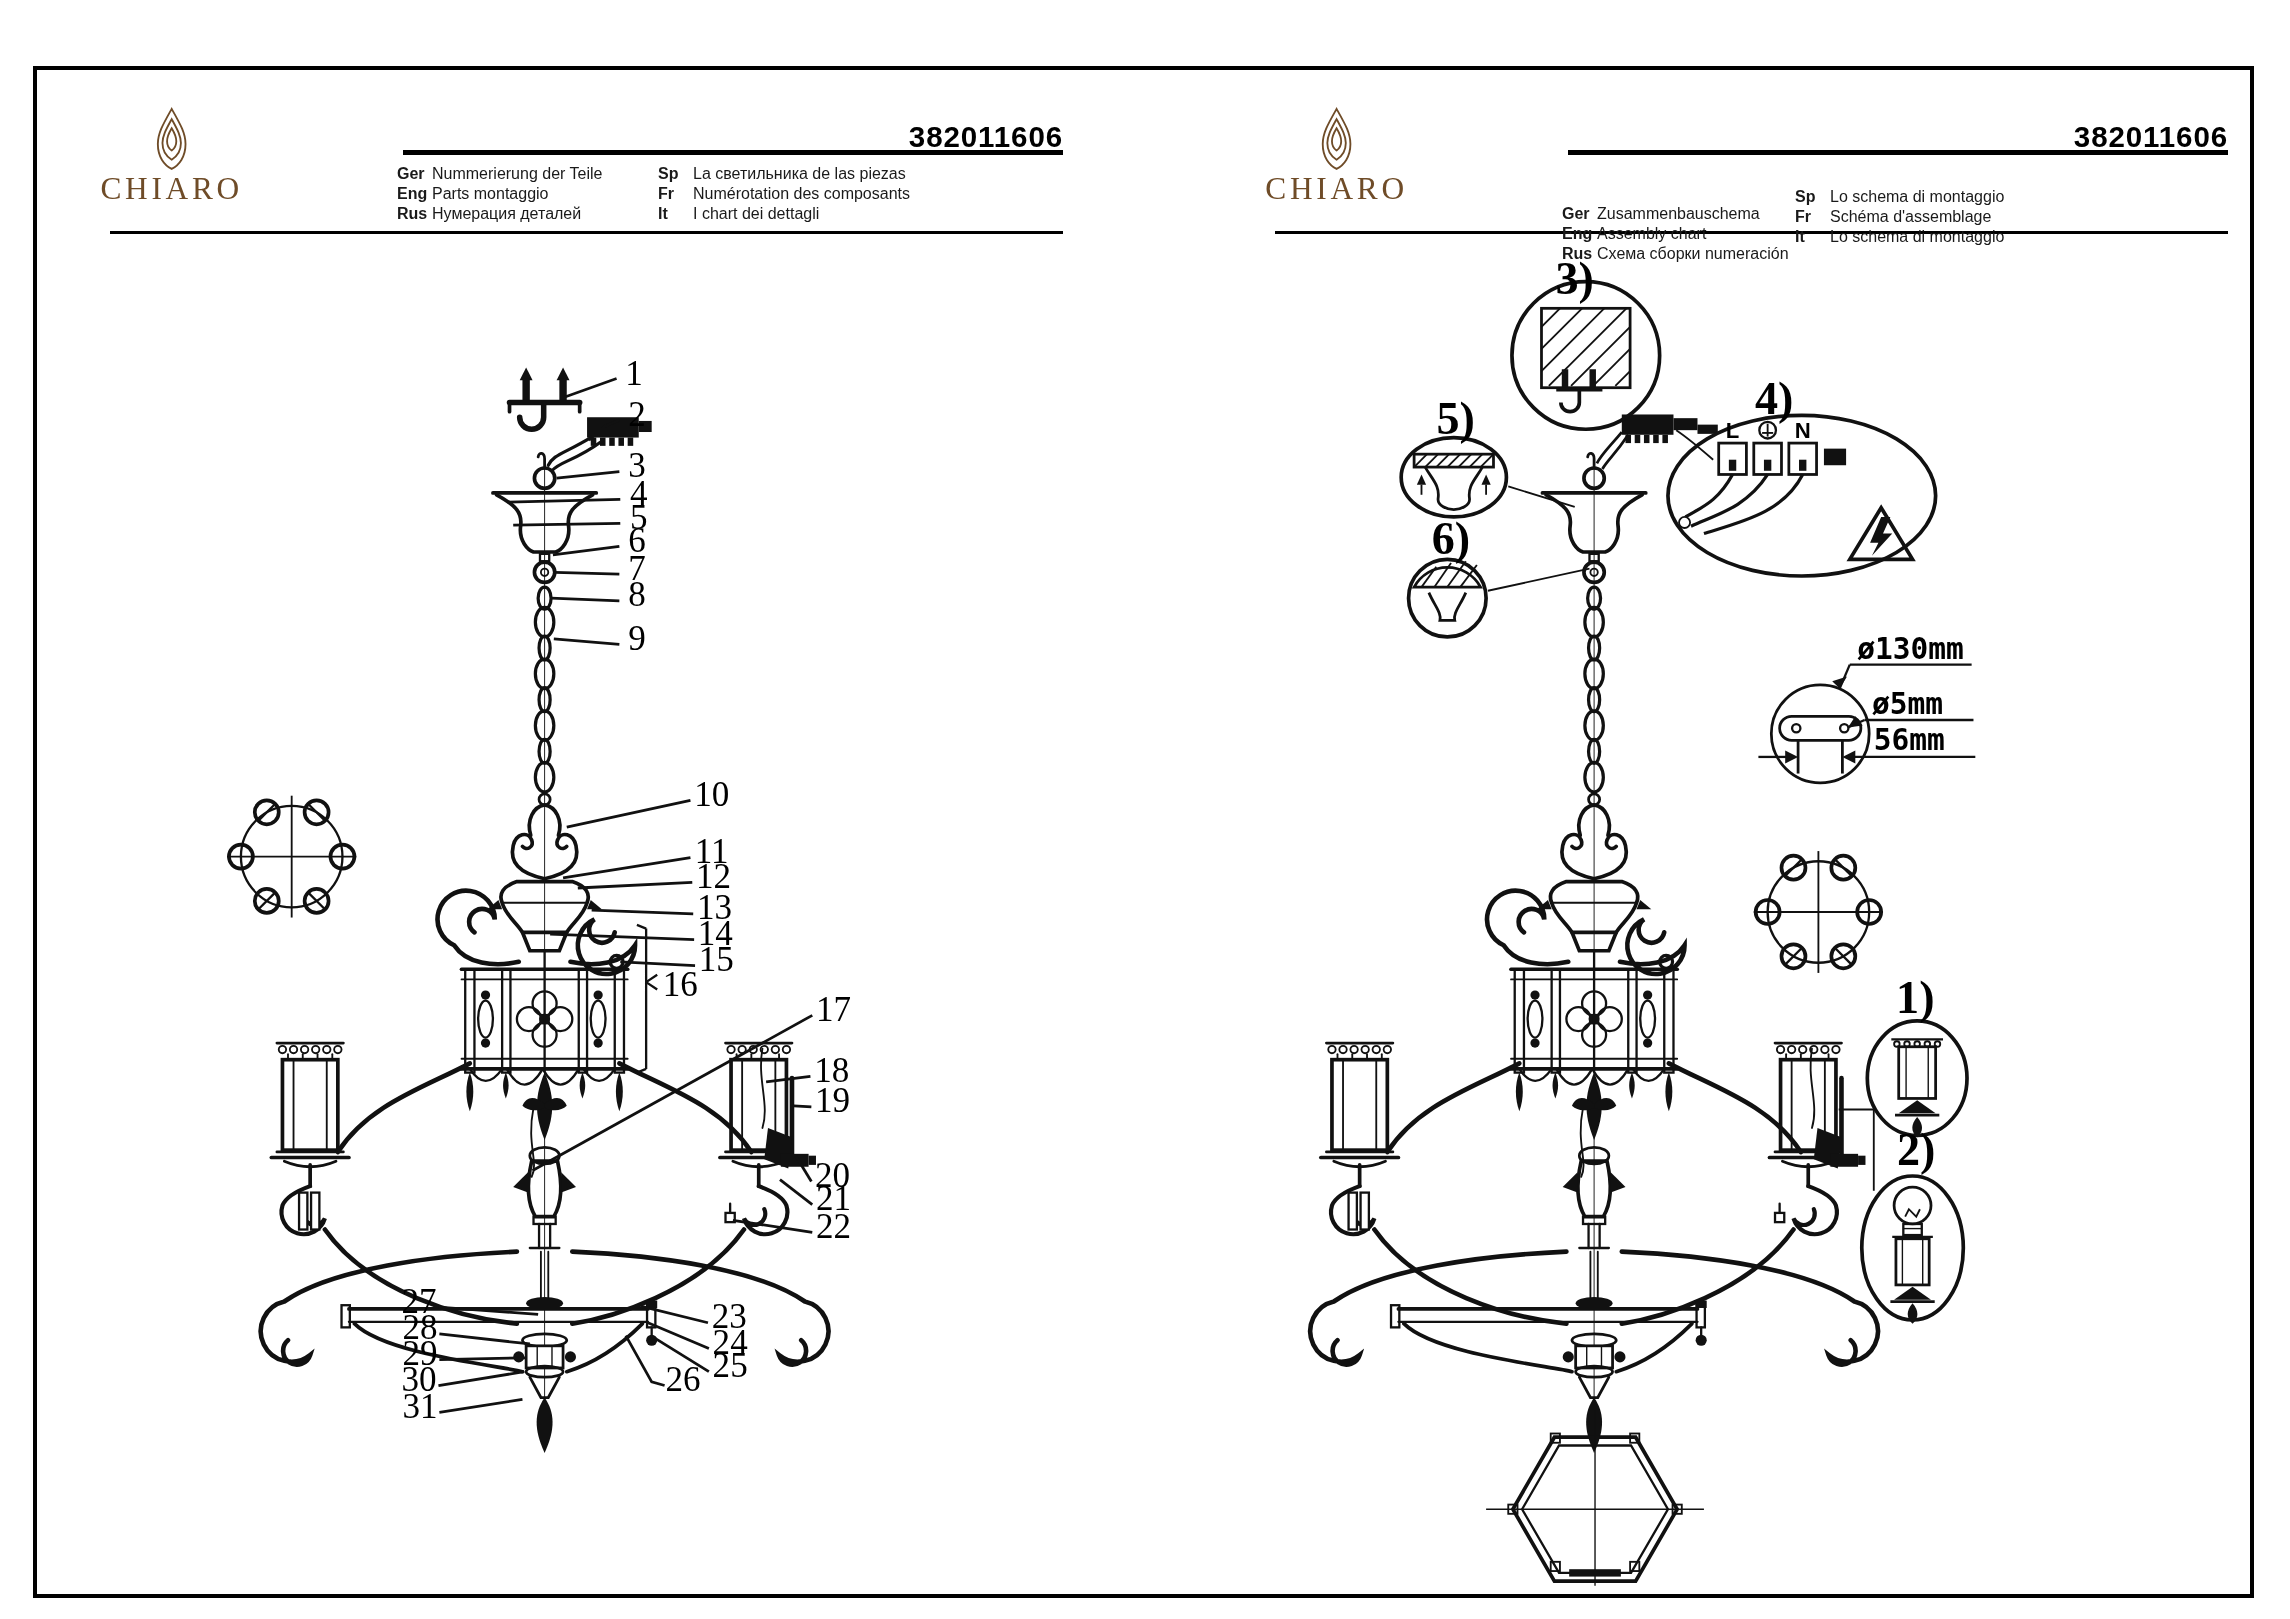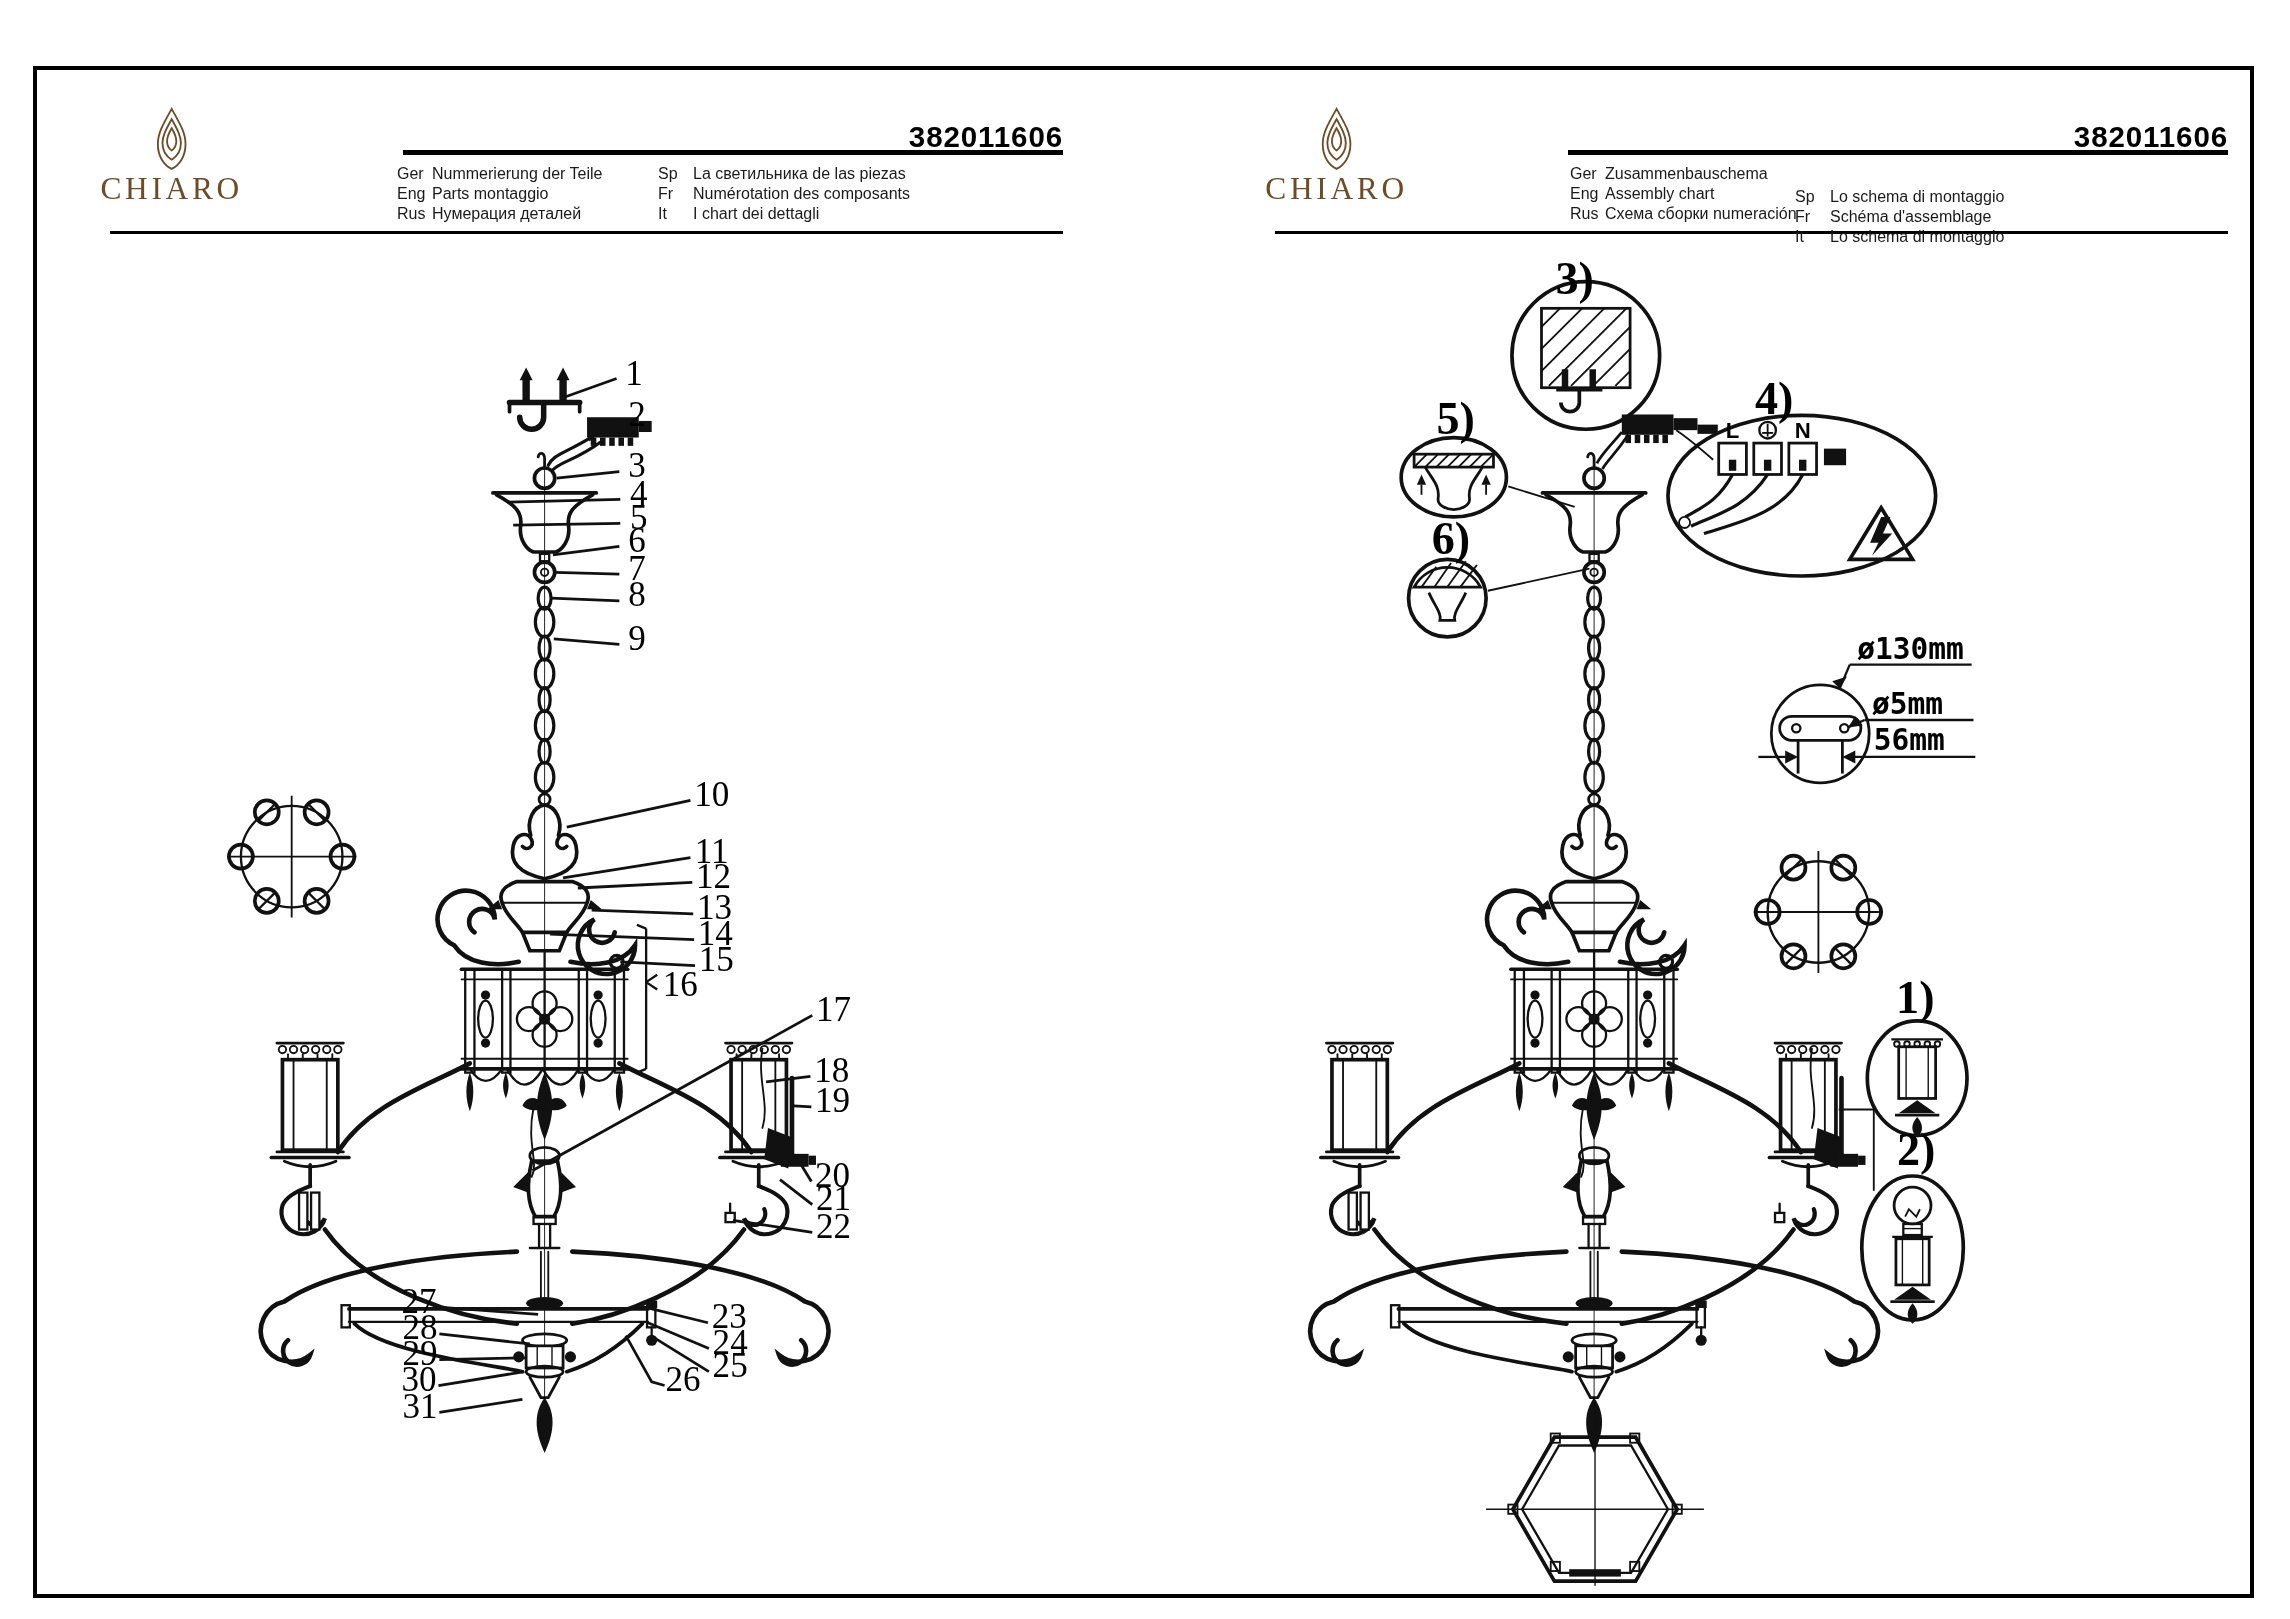--- a/index.html
+++ b/index.html
@@ -9,21 +9,21 @@
          border:4.6px solid #000;box-sizing:border-box;}
   .art{position:absolute;left:0;top:0;width:2291px;height:1620px;}
   .model{position:absolute;top:120px;width:277px;text-align:right;
          font-weight:bold;font-size:29.5px;letter-spacing:0.9px;color:#000;}
   .model.left{left:786px;} .model.right{left:1951px;}
   .rule{position:absolute;background:#000;}
   .rule.thick{height:4.6px;} .rule.thin{height:2.8px;}
   .langs{position:absolute;top:164px;font-size:16px;line-height:20px;color:#1a1a1a;}
   .langs .col{position:absolute;top:0;}
   .lrow{white-space:nowrap;height:20px;}
-  .lrow b{display:inline-block;min-width:35px;font-weight:normal;}
+  .lrow b{display:inline-block;min-width:35px;font-weight:bold;}
   svg text{user-select:none;}
 </style>
 </head>
 <body>
 
 <div class="page">
 
   <div class="frame"></div>
 
   <div class="rule thick" style="left:403px;top:150px;width:660px;"></div>
@@ -40,21 +40,21 @@
       <div class="lrow"><b>Eng</b><span>Parts montaggio</span></div>
       <div class="lrow"><b>Rus</b><span>Нумерация деталей</span></div>
     </div>
     <div class="col" style="left:261px;">
       <div class="lrow"><b>Sp</b><span>La светильника de las piezas</span></div>
       <div class="lrow"><b>Fr</b><span>Numérotation des composants</span></div>
       <div class="lrow"><b>It</b><span>I chart dei dettagli</span></div>
     </div>
   </div>
   <div class="langs" style="left:1562px;">
-    <div class="col" style="left:8px;">
+    <div class="col" style="left:0px;margin-top:40px;">
       <div class="lrow"><b>Ger</b><span>Zusammenbauschema</span></div>
       <div class="lrow"><b>Eng</b><span>Assembly chart</span></div>
       <div class="lrow"><b>Rus</b><span>Схема сборки numeración</span></div>
     </div>
     <div class="col" style="left:233px;margin-top:23px;">
       <div class="lrow"><b>Sp</b><span>Lo schema di montaggio</span></div>
       <div class="lrow"><b>Fr</b><span>Schéma d'assemblage</span></div>
       <div class="lrow"><b>It</b><span>Lo schema di montaggio</span></div>
     </div>
   </div>

